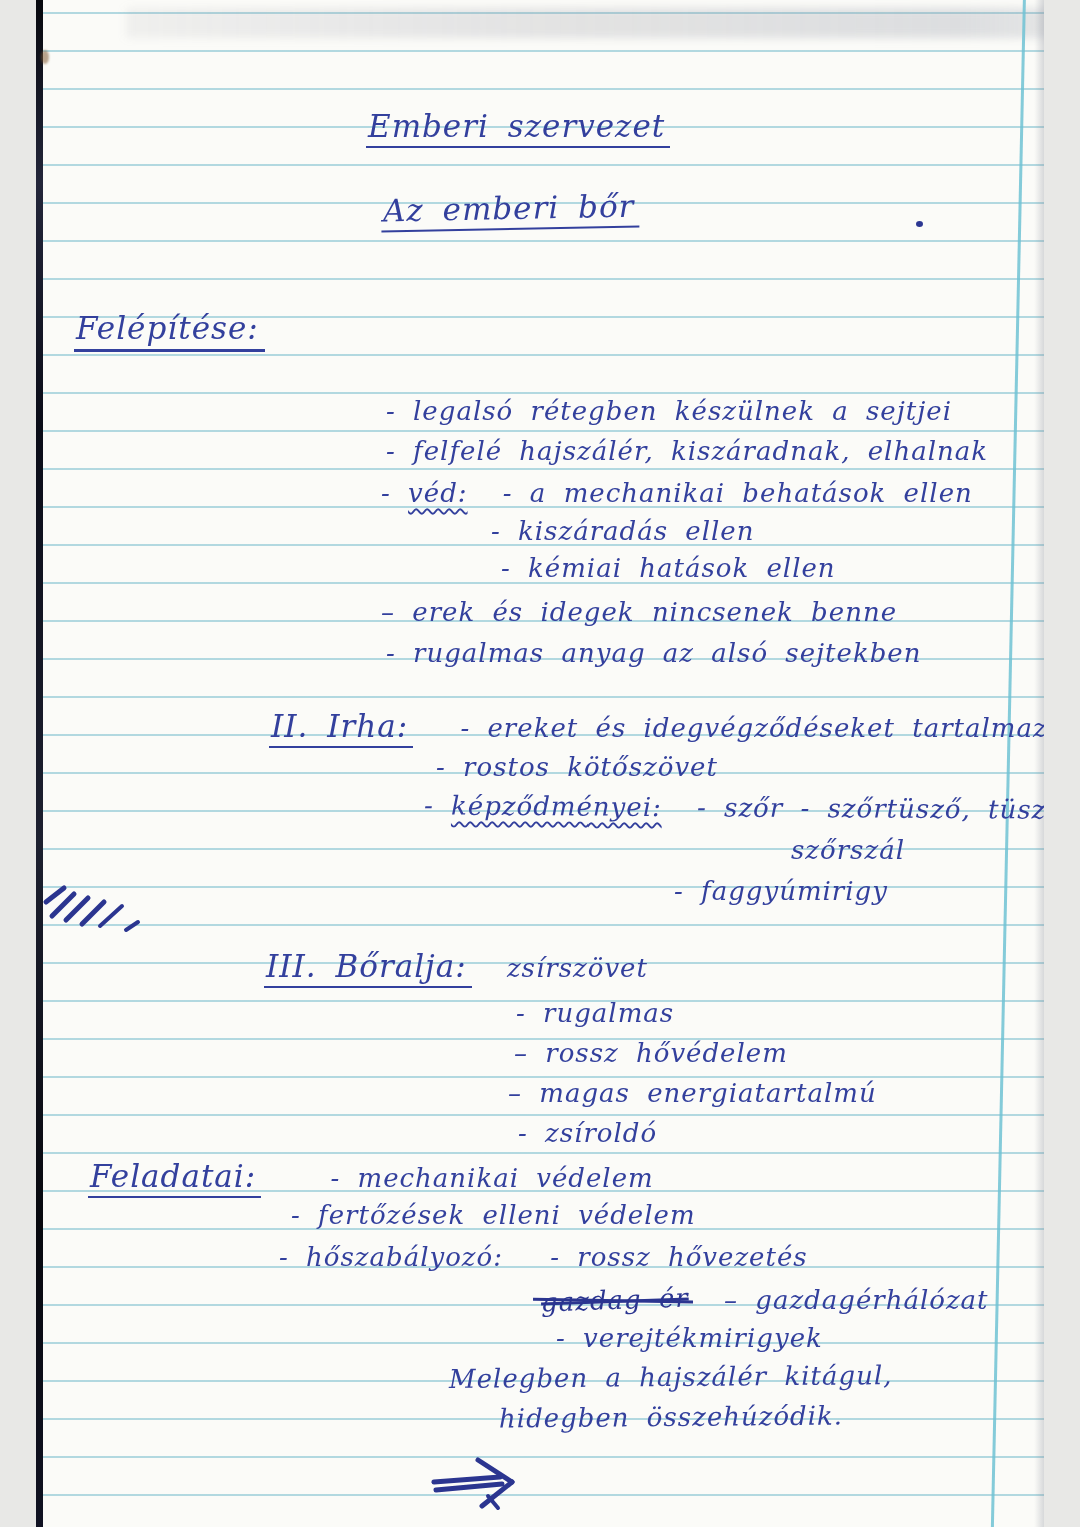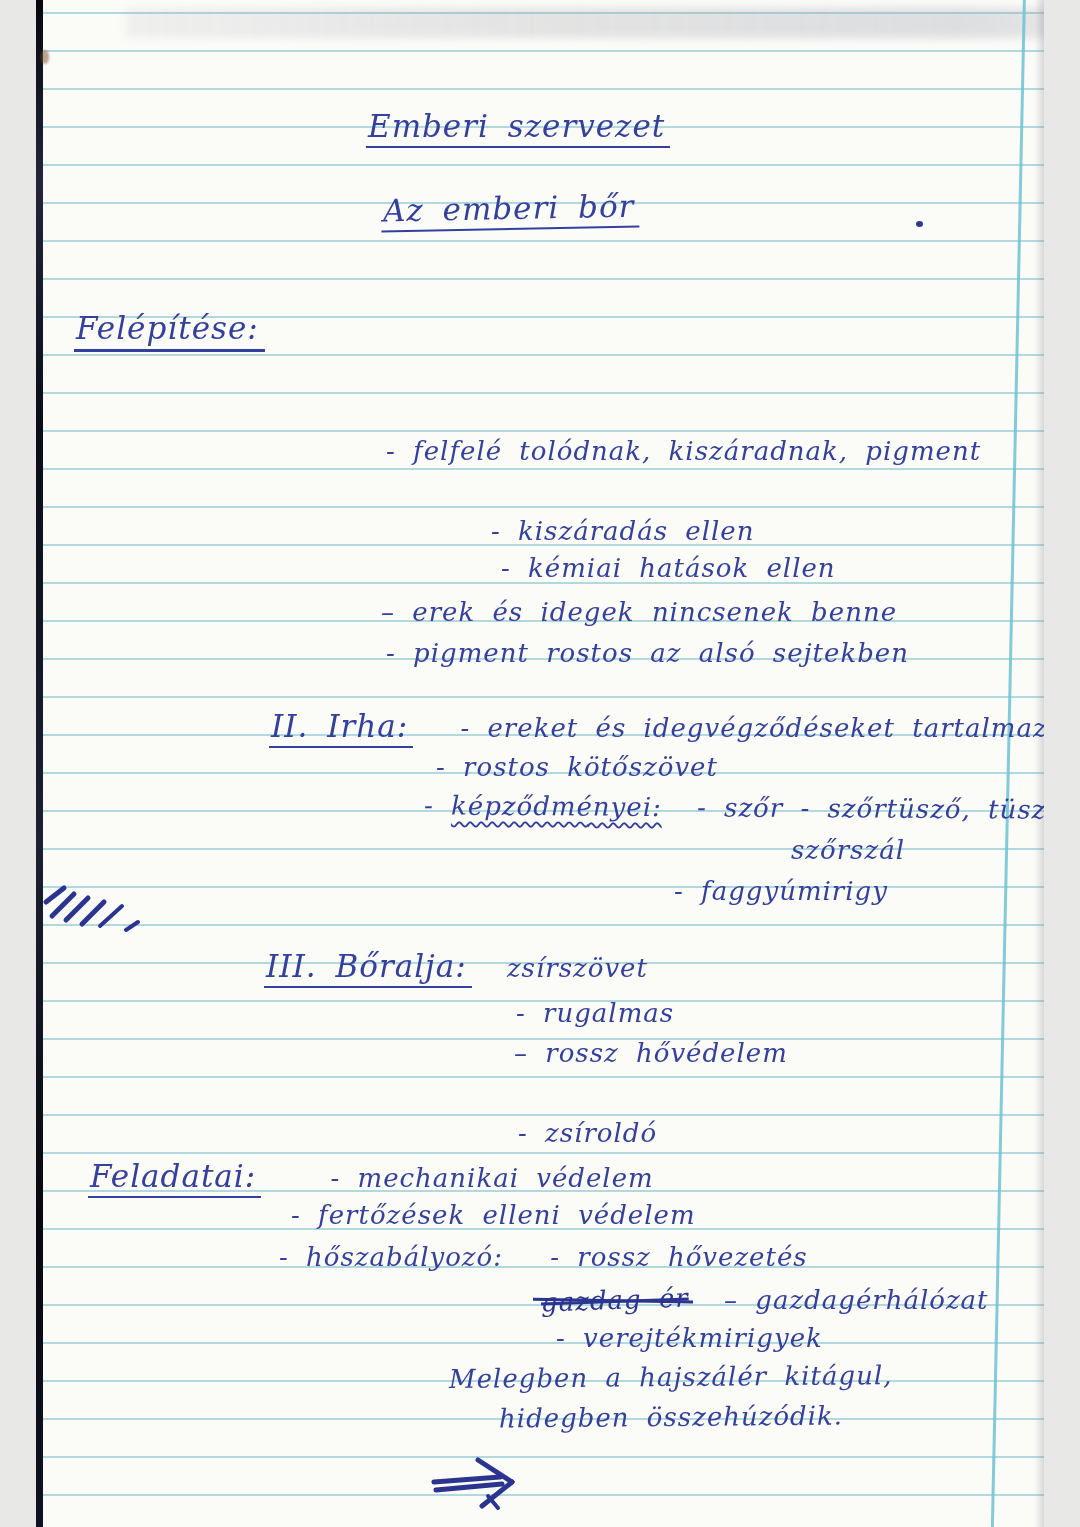--- a/index.html
+++ b/index.html
@@ -93,25 +93,31 @@
   </div>
   <div class="ln big r-a" style="left:345px;top:190px;">
     <span class="u">Az emberi bőr</span>
   </div>
   <div class="ink-dot" style="left:880px;top:221px;width:7px;height:6px;"></div>
 
   <div class="ln big" style="left:38px;top:310px;">
     <span class="u3">Felépítése:</span>
   </div>
 
-  <div class="ln" style="left:350px;top:436px;">- felfelé tolódnak, kiszáradnak, pigment</div>
+  <div class="ln" style="left:350px;top:396px;">- legalsó rétegben készülnek a sejtjei</div>
+  <div class="ln" style="left:350px;top:436px;">- felfelé hajszálér, kiszáradnak, elhalnak</div>
+  <div class="ln" style="left:345px;top:478px;">
+    <span>-</span>
+    <span class="wavy">véd:</span>
+    <span class="gap-sm">- a mechanikai behatások ellen</span>
+  </div>
   <div class="ln" style="left:455px;top:516px;">- kiszáradás ellen</div>
   <div class="ln" style="left:465px;top:553px;">- kémiai hatások ellen</div>
   <div class="ln" style="left:345px;top:597px;">– erek és idegek nincsenek benne</div>
-  <div class="ln" style="left:350px;top:638px;">- pigment rostos az alsó sejtekben</div>
+  <div class="ln" style="left:350px;top:638px;">- rugalmas anyag az alsó sejtekben</div>
 
   <div class="ln" style="left:233px;top:708px;">
     <span class="u big">II. Irha:</span>
     <span class="gap">- ereket és idegvégződéseket tartalmaz</span>
   </div>
   <div class="ln" style="left:400px;top:752px;">- rostos kötőszövet</div>
   <div class="ln r-c" style="left:388px;top:793px;">
     <span>-</span>
     <span class="wavy">képződményei:</span>
     <span class="gap-sm">- szőr - szőrtüsző, tüszőhagyma,</span>
@@ -119,20 +125,21 @@
   <div class="ln" style="left:755px;top:835px;">szőrszál</div>
   <div class="ln" style="left:638px;top:876px;">- faggyúmirigy</div>
   <div class="ink-dot" style="left:1058px;top:927px;width:5px;height:5px;"></div>
 
   <div class="ln" style="left:228px;top:948px;">
     <span class="u big">III. Bőralja:</span>
     <span class="gap-sm">zsírszövet</span>
   </div>
   <div class="ln" style="left:480px;top:998px;">- rugalmas</div>
   <div class="ln" style="left:478px;top:1038px;">– rossz hővédelem</div>
+  <div class="ln" style="left:472px;top:1078px;">– magas energiatartalmú</div>
   <div class="ln" style="left:482px;top:1118px;">- zsíroldó</div>
 
   <div class="ln" style="left:52px;top:1158px;">
     <span class="u big">Feladatai:</span>
     <span class="gap-lg">- mechanikai védelem</span>
   </div>
   <div class="ln" style="left:255px;top:1200px;">- fertőzések elleni védelem</div>
   <div class="ln" style="left:243px;top:1242px;">
     <span>- hőszabályozó:</span>
     <span class="gap">- rossz hővezetés</span>

